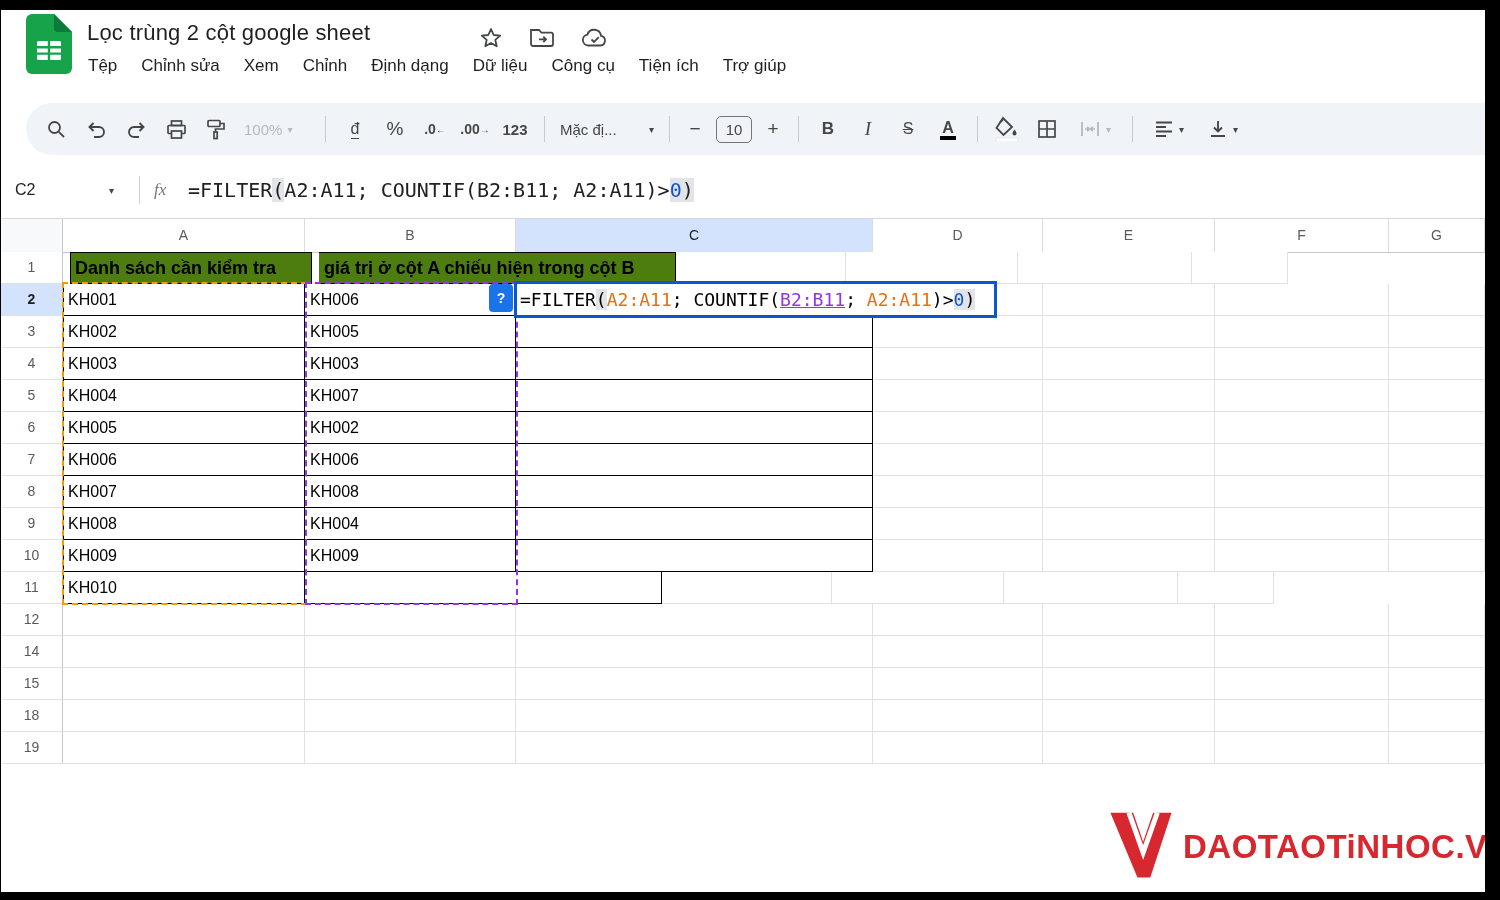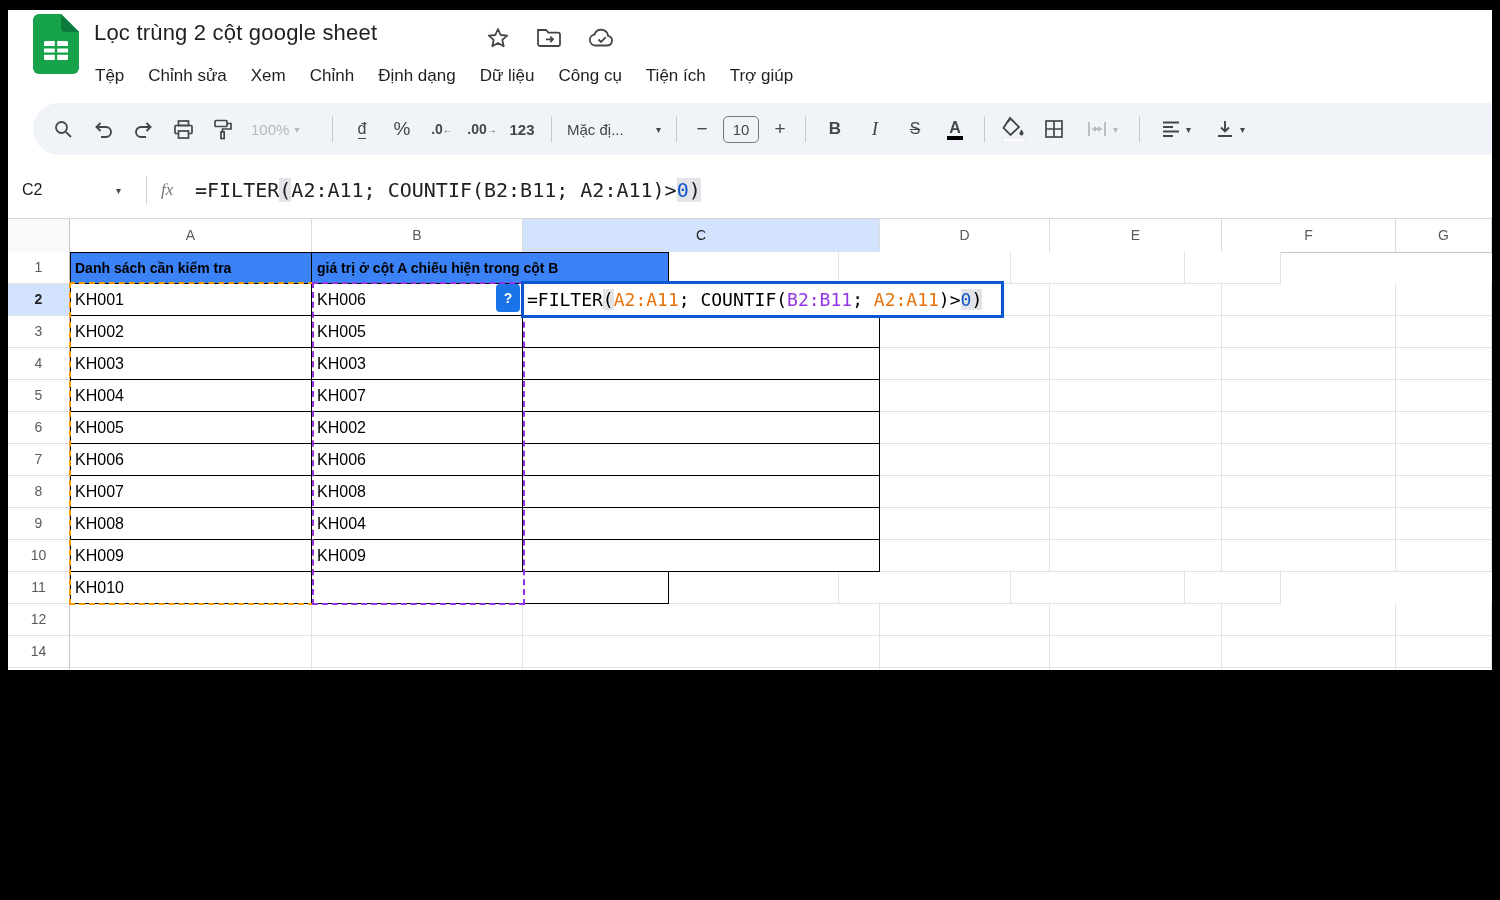--- a/index.html
+++ b/index.html
@@ -1,25 +1,25 @@
 <!DOCTYPE html>
 <html><head>
 <meta charset="utf-8">
 <style>
   * { box-sizing: border-box; margin: 0; padding: 0; }
   html,body { width: 1500px; height: 900px; }
   body { background:#000; position:relative; font-family:"Liberation Sans", sans-serif; overflow:hidden; }
-  .app { position:absolute; left:8px; top:10px; width:1484px; height:660px; background:#fff; overflow:hidden; }
+  .app { position:absolute; left:1px; top:10px; width:1484px; height:882px; background:#fff; overflow:hidden; }
 
   
   .sheets-icon { position:absolute; left:25px; top:4px; width:46px; height:60px; }
   .doc-title { position:absolute; left:86px; top:10px; font-size:22px; color:#1f1f1f; letter-spacing:.2px; white-space:nowrap; }
   .title-icons { position:absolute; left:478px; top:16px; display:flex; gap:26px; align-items:center; }
   .title-icons svg { display:block; }
-  .menu-row { position:absolute; left:75px; top:46px; display:flex; height:30px; align-items:flex-end; }
+  .menu-row { position:absolute; left:75px; top:46px; display:flex; height:30px; align-items:flex-start; }
   .menu-item { font-size:17px; color:#1f1f1f; padding:0 12px; white-space:nowrap; cursor:default; }
 
   
   .toolbar { position:absolute; left:25px; top:93px; width:1459px; height:52px; background:#f0f4f9; border-radius:26px 0 0 26px; display:flex; align-items:center; padding-left:10px; overflow:hidden; }
   .tbtn { min-width:40px; height:40px; display:flex; align-items:center; justify-content:center; color:#444746; flex:none; }
   .tbtn svg { display:block; }
   .tsep { width:1px; height:26px; background:#c6cacd; margin:0 9px; flex:none; }
   .tlabel { font-size:15px; color:#444746; }
   .disabled, .disabled * { color:#b5b9be !important; stroke:#b5b9be !important; fill:#b5b9be; }
   .caret { font-size:10px; color:#444746; margin-left:5px; }
@@ -49,30 +49,30 @@
   .corner { width:62px; height:34px; background:#f8f9fa; border-right:1px solid #c4c7c5; border-bottom:1px solid #c4c7c5; flex:none; }
   .col-header { height:34px; line-height:33px; text-align:center; font-size:14px; color:#575b5f; background:#fff; border-right:1px solid #dadce0; border-bottom:1px solid #c4c7c5; flex:none; }
   .col-header.sel { background:#d3e3fd; color:#202124; }
   .grid-row { display:flex; height:32px; }
   .row-header { width:62px; text-align:center; font-size:14px; color:#575b5f; line-height:31px; border-right:1px solid #c4c7c5; border-bottom:1px solid #e2e2e2; background:#fff; flex:none; }
   .row-header.sel { background:#d3e3fd; color:#202124; font-weight:700; }
   .cell { height:32px; line-height:31px; font-size:16px; color:#000; padding-left:5px; white-space:nowrap; overflow:hidden; border-right:1px solid #e2e2e2; border-bottom:1px solid #e2e2e2; background:#fff; flex:none; }
   .cell.tborder { border-right:1px solid #000; border-bottom:1px solid #000; }
   .cell.tleft { border-left:1px solid #000; padding-left:4px; }
   .cell.ttop { border-top:1px solid #000; line-height:30px; }
-  .cell.thead { background:#3b82f6; font-weight:700; font-size:14px; }
+  .cell.thead { background:#4d7c0f; font-weight:700; font-size:18px;margin-left:7px; }
 
   
   .range-orange { position:absolute; left:61px; top:272px; width:245px; height:323px; border:2px dashed #f59b00; pointer-events:none; z-index:3; }
   .range-purple { position:absolute; left:304px; top:272px; width:213px; height:323px; border:2px dashed #9334e6; pointer-events:none; z-index:3; }
   .edit-cell { position:absolute; left:513px; top:271px; width:483px; height:37px; background:#fff; border:3px solid #0b57d0; z-index:5; display:flex; align-items:center; }
   .cell-formula { font-family:"DejaVu Sans Mono", monospace; font-size:18px; color:#000; white-space:pre; padding-left:3px; }
   .help-badge { position:absolute; left:488px; top:274px; width:24px; height:28px; background:#1a73e8; border-radius:4px; color:#fff; font-size:14px; font-weight:700; display:flex; align-items:center; justify-content:center; z-index:6; }
   .tk-k { color:#202124; } .cell-formula .tk-k { color:#000; }
-  .tk-o { color:#e8710a; } .tk-p { color:#9334e6; } .tk-b { color:#1155cc; }
+  .tk-o { color:#e8710a; } .tk-p { color:#9334e6;text-decoration:underline; } .tk-b { color:#1155cc; }
   .hl { background:#e2e4e7; }
 
   
   .watermark { position:absolute; left:1108px; top:796px; display:flex; gap:10px; z-index:4; align-items:flex-start; }
   .watermark-text { font-size:33px; font-weight:700; color:#d7282f; letter-spacing:.5px; margin-top:22px; white-space:nowrap; }
 </style>
 </head>
 <body>
 
 <div class="app">

